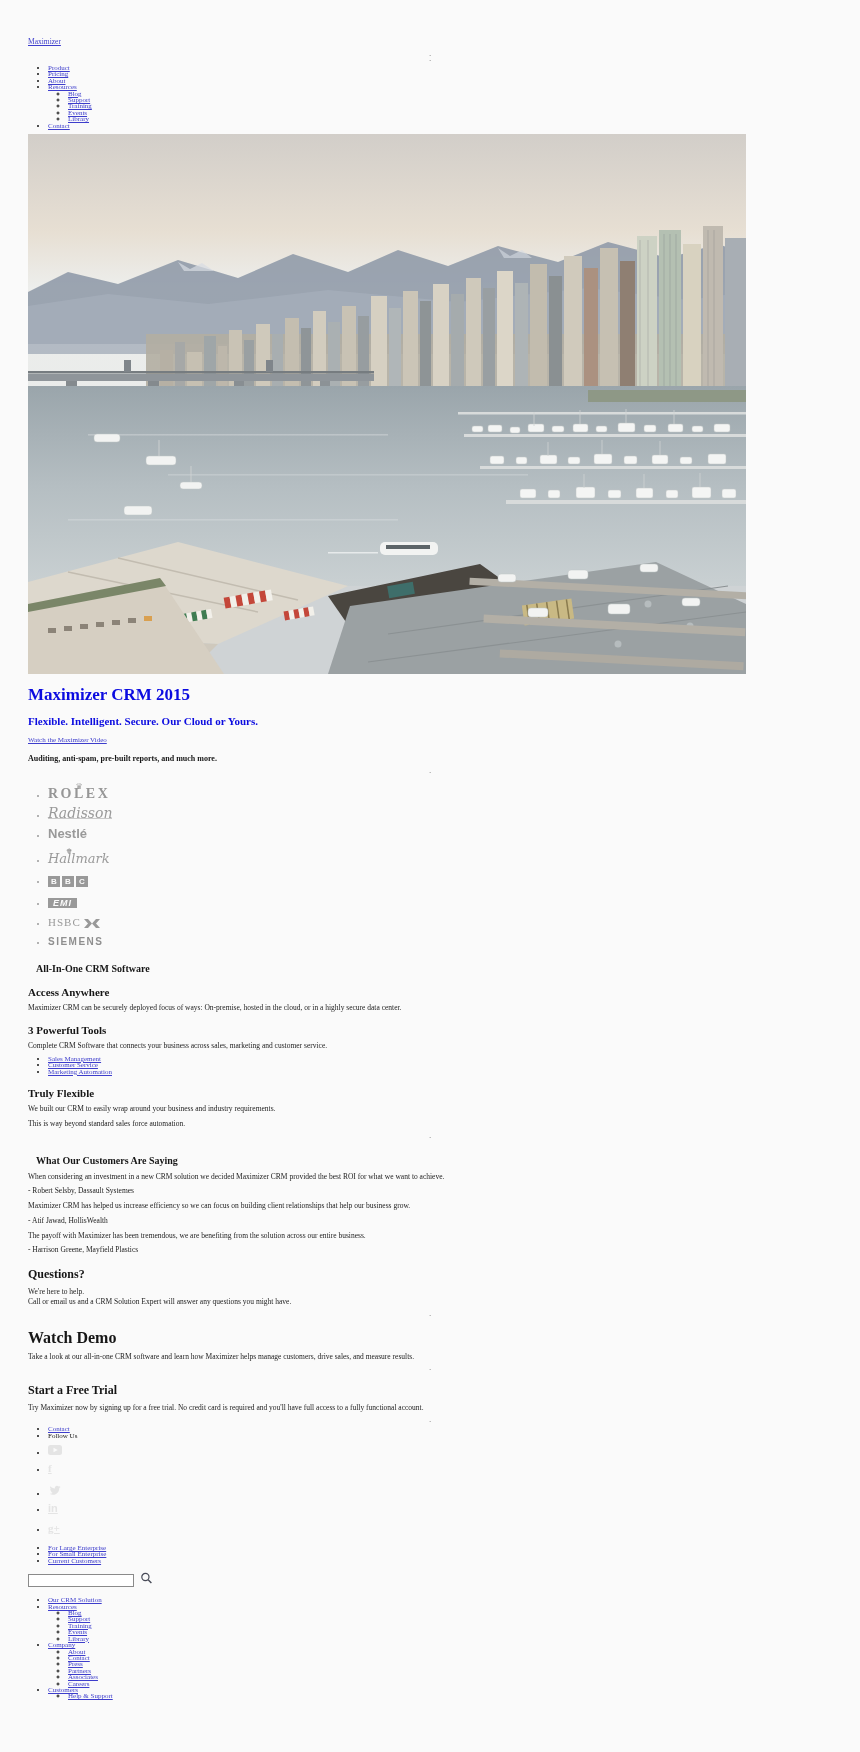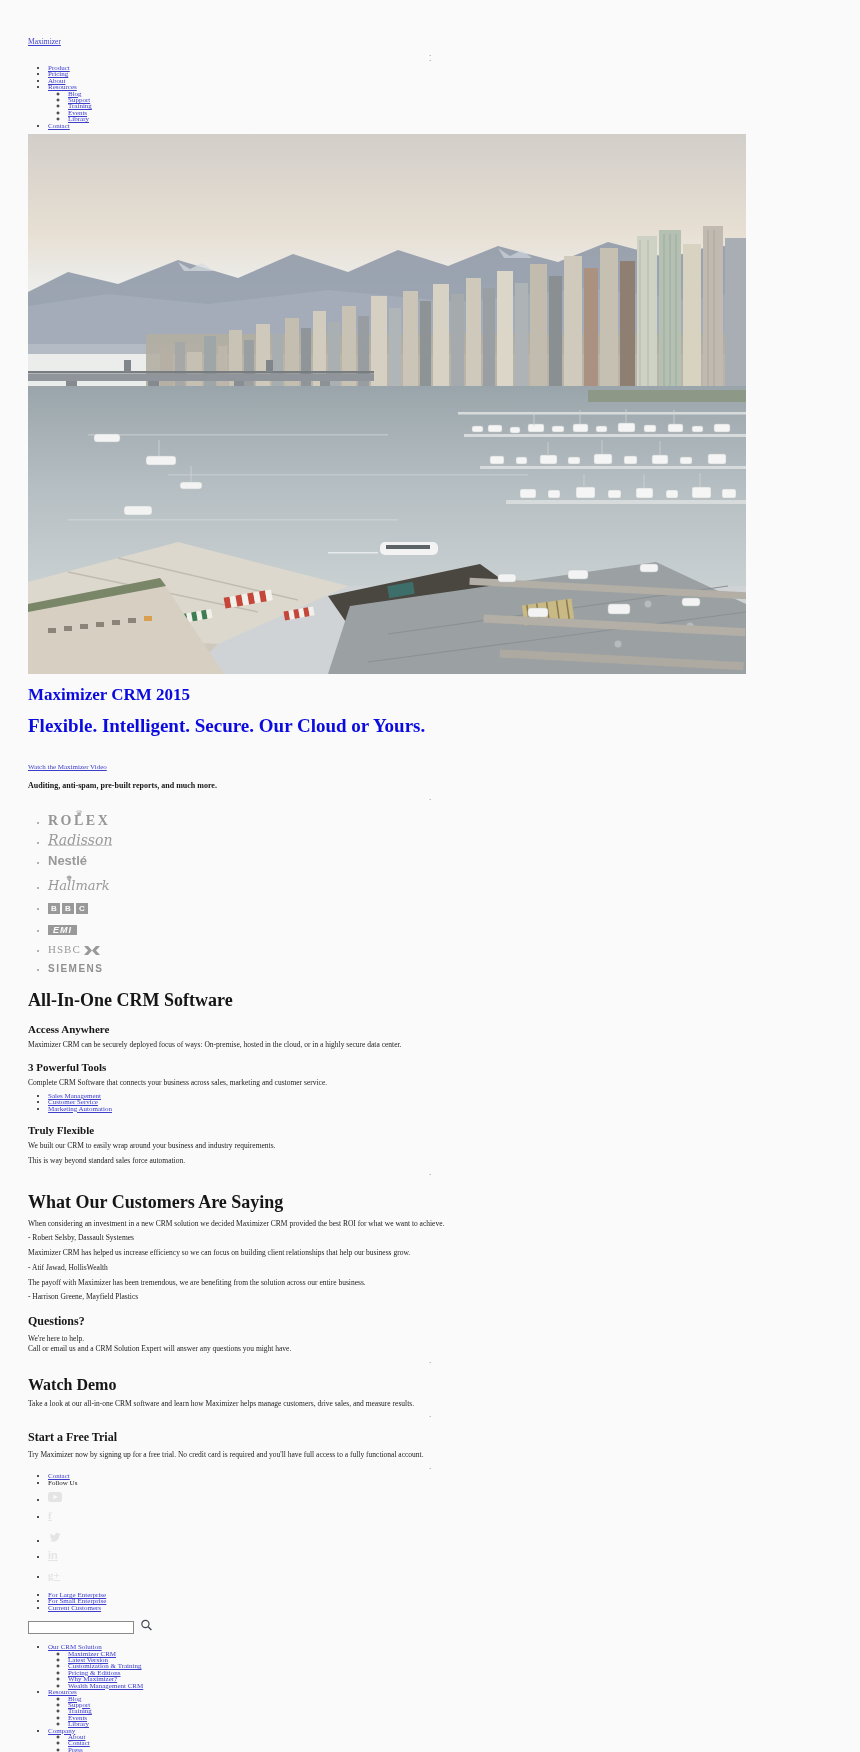--- a/index.html
+++ b/index.html
@@ -14,21 +14,21 @@
   .tiny-dot { font-size:7px; line-height:5px; color:#555; text-decoration:none; display:block; }
   ul { margin:3px 0 3px 0; padding-left:20px; }
   ul ul { margin:0; padding-left:20px; }
   li { font-size:7px; line-height:6.4px; }
   .topnav a, .footnav a, .mini a { font-size:7px; }
 
   .hero { margin-top:5px; width:718px; height:540px; overflow:hidden; background:#cfd3d5; }
   .hero svg { display:block; }
 
   h1.hero-title { font-size:17px; font-weight:bold; color:#0b0be0; margin:11px 0 0 0; }
-  h2.hero-sub { font-size:19px; font-weight:bold; color:#0b0be0; margin:10px 0 17px 0; }
+  h2.hero-sub { font-size:11px; font-weight:bold; color:#0b0be0; margin:10px 0 0 0; }
   .video-link { display:inline-block; margin-top:9px; font-size:7px; }
   .tagline { font-size:8px; font-weight:bold; margin:8px 0 0 0; }
 
   .logos { list-style:disc; margin-top:9px; }
   .logos li { margin:0 0 11px 0; color:#9a9a9a; }
   .logo { display:inline-block; color:#9a9a9a; }
   .rolex { text-align:center; }
   .rolex .crown { display:block; font-size:8px; line-height:8px; color:#9a9a9a; }
   .rolex .word { font-size:14px; letter-spacing:2.5px; font-weight:bold; color:#969696; }
   .radisson { font-style:italic; font-size:14px; font-family:"DejaVu Serif", serif; color:#9a9a9a; border-bottom:1px solid #c9c9c9; padding-bottom:1px; }
@@ -36,21 +36,21 @@
   .hallmark { font-style:italic; font-size:13px; font-family:"DejaVu Serif", serif; color:#9a9a9a; position:relative; padding-top:6px; }
   .hallmark .crown { position:absolute; top:-2px; left:18px; font-size:7px; font-style:normal; color:#9a9a9a; }
   .bbc span { display:inline-block; width:12px; height:11px; background:#999; color:#fbfbfb;
     font-family:"Liberation Sans", sans-serif; font-weight:bold; font-size:8px; line-height:11px; text-align:center; margin-right:2px; }
   .emi { display:inline-block; background:#999; color:#fbfbfb; font-family:"Liberation Sans", sans-serif;
     font-weight:bold; font-style:italic; font-size:9px; padding:2px 5px; letter-spacing:1px; }
   .hsbc { font-size:11px; color:#999; letter-spacing:1px; }
   .hsbc svg { vertical-align:-2px; margin-left:3px; }
   .siemens { font-family:"Liberation Sans", sans-serif; font-weight:bold; font-size:10px; letter-spacing:1.5px; color:#8f8f8f; }
 
-  h2.section { font-size:18px; font-weight:bold; margin:16px 0 6px 0; }
+  h2.section { font-size:10px; font-weight:bold; margin:16px 0 6px 8px; }
   h3.sub { font-size:11px; font-weight:bold; margin:12px 0 5px 0; }
   p.body { font-size:7.5px; line-height:1.3; margin:5px 0; color:#222; }
   .inline-links { margin:2px 0 0 0; }
   .inline-links li { margin:0; }
 
   .social-list { margin-top:6px; }
   .social-list li { margin:0 0 8px 0; height:12px; }
   .icon-letter { font-weight:bold; color:#e4e4e4; font-family:"Liberation Sans", sans-serif; font-size:11px; }
   .icon-serif { font-weight:bold; color:#e4e4e4; font-family:"Liberation Serif", serif; font-size:11px; }
 
@@ -470,28 +470,20 @@
       <svg width="13" height="13" viewBox="0 0 13 13">
           <circle cx="5.4" cy="5" r="3.6" fill="none" stroke="#474a57" stroke-width="1.2"></circle>
           <line x1="8.1" y1="7.7" x2="11.4" y2="10.9" stroke="#474a57" stroke-width="1.4"></line>
         </svg>
     </span>
   </div>
 
   
   <ul class="footnav">
     <li><a href="#">Our CRM Solution</a>
-      <ul>
-        <li><a href="#">Maximizer CRM</a></li>
-        <li><a href="#">Latest Version</a></li>
-        <li><a href="#">Customization &amp; Training</a></li>
-        <li><a href="#">Pricing &amp; Editions</a></li>
-        <li><a href="#">Why Maximizer?</a></li>
-        <li><a href="#">Wealth Management CRM</a></li>
-      </ul>
     </li>
     <li><a href="#">Resources</a>
       <ul>
         <li><a href="#">Blog</a></li>
         <li><a href="#">Support</a></li>
         <li><a href="#">Training</a></li>
         <li><a href="#">Events</a></li>
         <li><a href="#">Library</a></li>
       </ul>
     </li>

